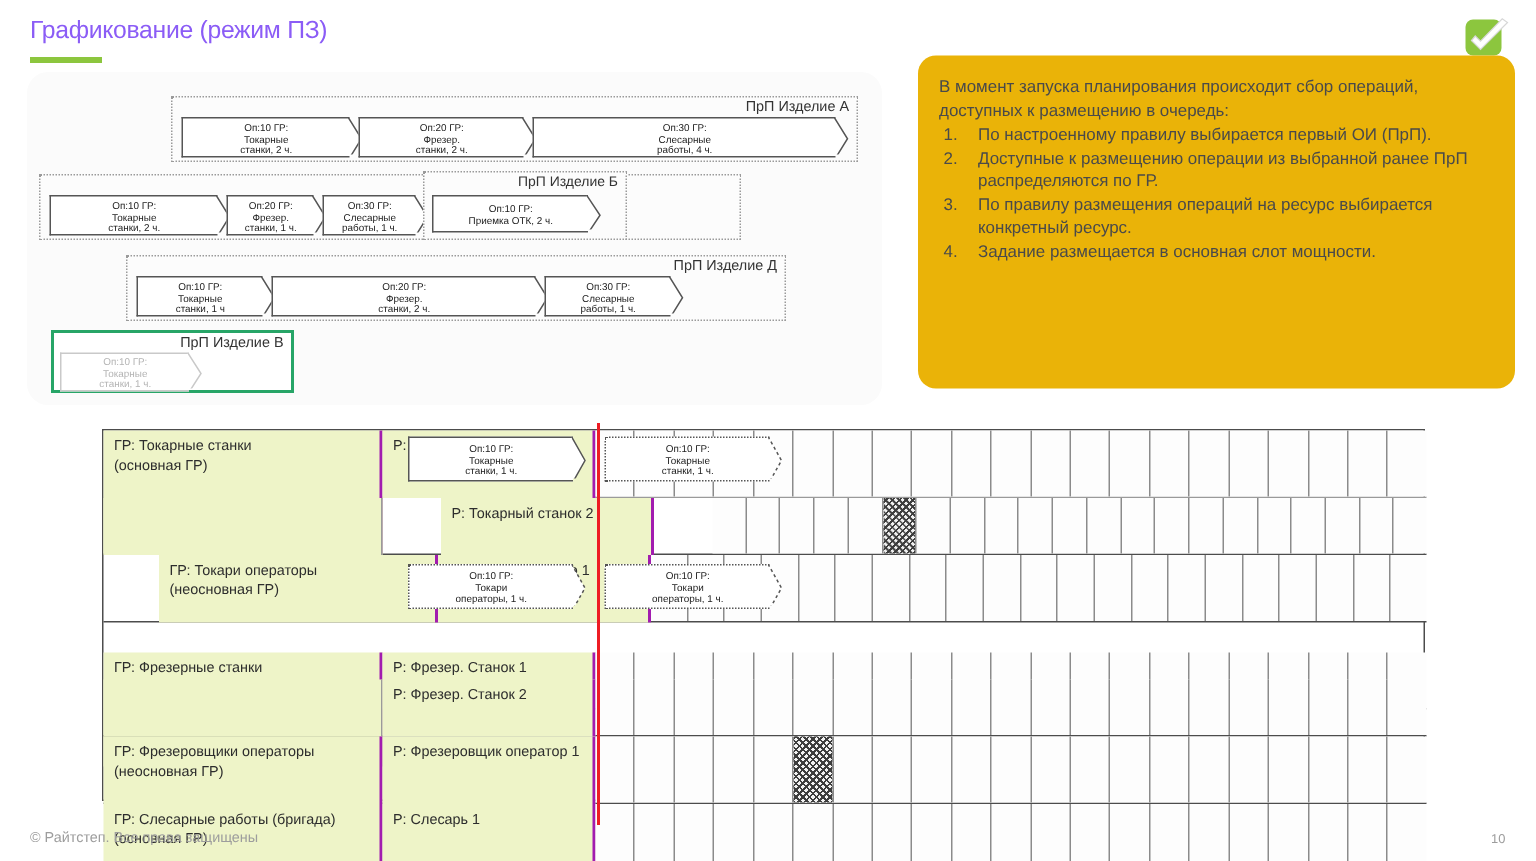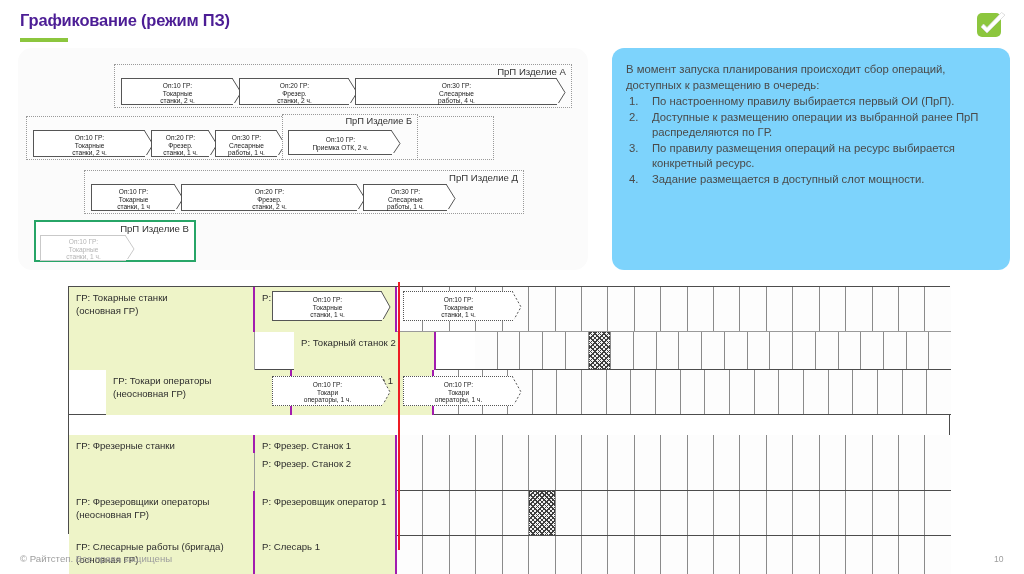--- a/index.html
+++ b/index.html
@@ -12,43 +12,43 @@
     position:relative;
   }
 
   
   #header {
     position:absolute; left:0; top:0; width:1024px; height:46px;
     background:#ffffff;
   }
   #page-title {
     position:absolute; left:20px; top:11px;
-    font-size:16.5px; font-weight:bold; color:#4c1d95;
+    font-size:16.5px; font-weight:normal; color:#8b5cf6;
     letter-spacing:-0.2px;
     white-space:nowrap;
   }
   #title-rule {
     position:absolute; left:20px; top:38px; width:48px; height:4px;
     background:#8cc63e;
   }
   #logo {
     position:absolute; right:14px; top:10px; width:38px; height:30px;
   }
 
   
   #left-card {
     position:absolute; left:18px; top:48px; width:570px; height:222px;
     background:#fbfbfb;
     border-radius:14px;
   }
 
   
   #right-card {
-    position:absolute; left:612px; top:48px; width:398px; height:222px;
-    background:#7dd3fc;
+    position:absolute; left:612px; top:37px; width:398px; height:222px;
+    background:#eab308;
     border-radius:12px;
     padding:14px 16px 10px 14px;
   }
   #right-card .intro {
     font-size:11.3px; color:#4a4a4a; line-height:15.5px; margin:0 0 1px 0;
   }
   #right-card ol {
     margin:0; padding:0; list-style:none;
     counter-reset:stepc;
   }
@@ -297,21 +297,21 @@
     </div>
   </div>
 </div>
 
 <div id="right-card">
   <p class="intro">В момент запуска планирования происходит сбор операций, доступных к размещению в очередь:</p>
   <ol>
     <li>По настроенному правилу выбирается первый ОИ (ПрП).</li>
     <li>Доступные к размещению операции из выбранной ранее ПрП распределяются по ГР.</li>
     <li>По правилу размещения операций на ресурс выбирается конкретный ресурс.</li>
-    <li>Задание размещается в доступный слот мощности.</li>
+    <li>Задание размещается в основная слот мощности.</li>
   </ol>
 </div>
 
 <div id="table">
 
   <div class="tbl-row rowsep-thin" style="top:0px; height:45px;">
     <div class="cell-gr" style="height:83px;">
       <div>ГР: Токарные станки</div>
       <div>(основная ГР)</div>
     </div>

